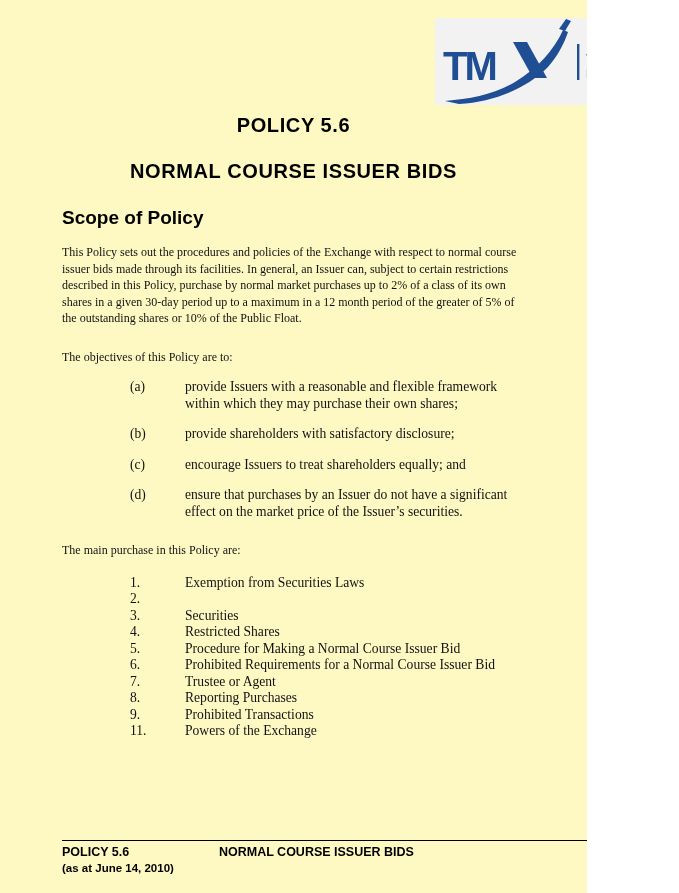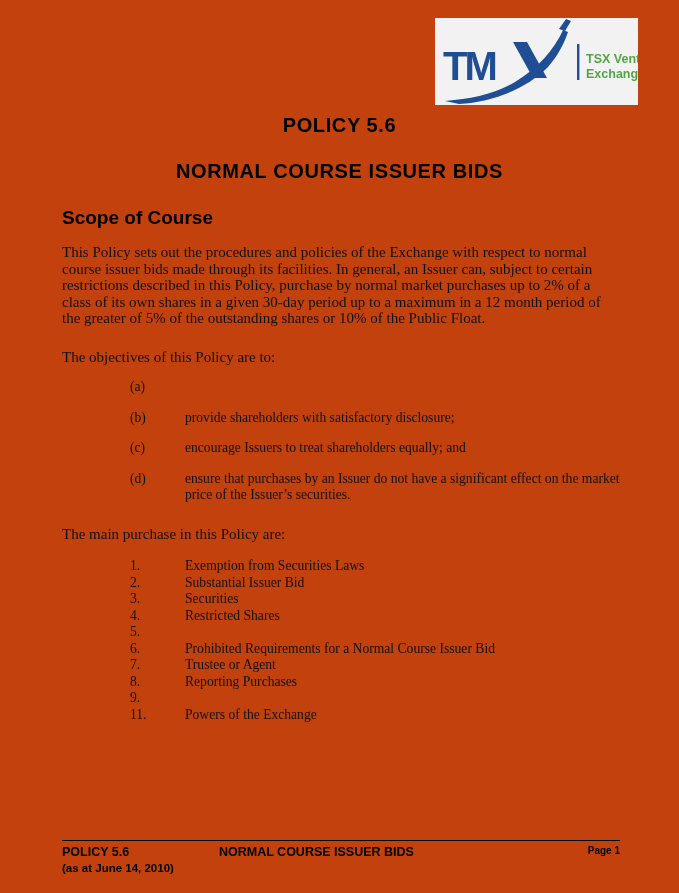--- a/index.html
+++ b/index.html
@@ -1,21 +1,21 @@
 <!DOCTYPE html>
 <html><head>
 <meta charset="utf-8">
 <style>
   * { margin: 0; padding: 0; box-sizing: border-box; }
   html, body { background: #ffffff; }
   .page {
     position: relative;
-    width: 679px;
+    width: 587px;
     height: 893px;
-    background: #c2410c;
+    background: #fef9c3;
     font-family: "Liberation Serif", serif;
     color: #111111;
     overflow: hidden;
   }
   
   .logo-block {
     position: absolute;
     left: 435px;
     top: 18px;
     width: 203px;
@@ -38,21 +38,21 @@
   .section-heading {
     font-family: "Liberation Sans", sans-serif;
     font-weight: bold;
     font-size: 19px;
     line-height: 24px;
     color: #000000;
     margin: 22px 59px 0 62px;
   }
   
   .body-text {
-    font-size: 15px;
+    font-size: 12px;
     line-height: 16.5px;
     margin-left: 62px;
     margin-right: 59px;
   }
   .intro { margin-top: 14px; }
   .lead  { margin-top: 22px; }
   .li {
     display: flex;
     margin-left: 130px;
     margin-right: 59px;
@@ -100,28 +100,29 @@
       <rect x="142" y="26" width="2.4" height="36" fill="#1f4e94"></rect>
 
       <text x="151" y="45" font-family="Liberation Sans, sans-serif" font-weight="bold" font-size="12.5" fill="#54a546">TSX Venture</text>
       <text x="151" y="60" font-family="Liberation Sans, sans-serif" font-weight="bold" font-size="12.5" fill="#54a546">Exchange</text>
     </svg>
   </div>
 
   <div class="doc-title title1">POLICY 5.6</div>
   <div class="doc-title title2">NORMAL COURSE ISSUER BIDS</div>
 
-  <div class="section-heading">Scope of Course</div>
+  <div class="section-heading">Scope of Policy</div>
 
   <p class="body-text intro">This Policy sets out the procedures and policies of the Exchange with respect to normal course issuer bids made through its facilities.  In general, an Issuer can, subject to certain restrictions described in this Policy, purchase by normal market purchases up to 2% of a class of its own shares in a given 30-day period up to a maximum in a 12 month period of the greater of 5% of the outstanding shares or 10% of the Public Float.</p>
 
   <p class="body-text lead">The objectives of this Policy are to:</p>
 
   <div class="li obj-row">
     <span class="li-label">(a)</span>
+    <span class="li-text">provide Issuers with a reasonable and flexible framework within which they may purchase their own shares;</span>
   </div>
   <div class="li obj-row">
     <span class="li-label">(b)</span>
     <span class="li-text">provide shareholders with satisfactory disclosure;</span>
   </div>
   <div class="li obj-row">
     <span class="li-label">(c)</span>
     <span class="li-text">encourage Issuers to treat shareholders equally; and</span>
   </div>
   <div class="li obj-row">
@@ -131,47 +132,48 @@
 
   <p class="body-text lead">The main purchase in this Policy are:</p>
 
   <div class="headings-list">
     <div class="li">
       <span class="li-label">1.</span>
       <span class="li-text">Exemption from Securities Laws</span>
     </div>
     <div class="li">
       <span class="li-label">2.</span>
-      <span class="li-text">Substantial Issuer Bid</span>
     </div>
     <div class="li">
       <span class="li-label">3.</span>
       <span class="li-text">Securities</span>
     </div>
     <div class="li">
       <span class="li-label">4.</span>
       <span class="li-text">Restricted Shares</span>
     </div>
     <div class="li">
       <span class="li-label">5.</span>
+      <span class="li-text">Procedure for Making a Normal Course Issuer Bid</span>
     </div>
     <div class="li">
       <span class="li-label">6.</span>
       <span class="li-text">Prohibited Requirements for a Normal Course Issuer Bid</span>
     </div>
     <div class="li">
       <span class="li-label">7.</span>
       <span class="li-text">Trustee or Agent</span>
     </div>
     <div class="li">
       <span class="li-label">8.</span>
       <span class="li-text">Reporting Purchases</span>
     </div>
     <div class="li">
       <span class="li-label">9.</span>
+      <span class="li-text">Prohibited Transactions</span>
     </div>
     <div class="li">
       <span class="li-label">11.</span>
       <span class="li-text">Powers of the Exchange</span>
     </div>
   </div>
 
   <div class="footer">
     <div class="footer-row">
       <span class="footer-policy">POLICY 5.6</span>

